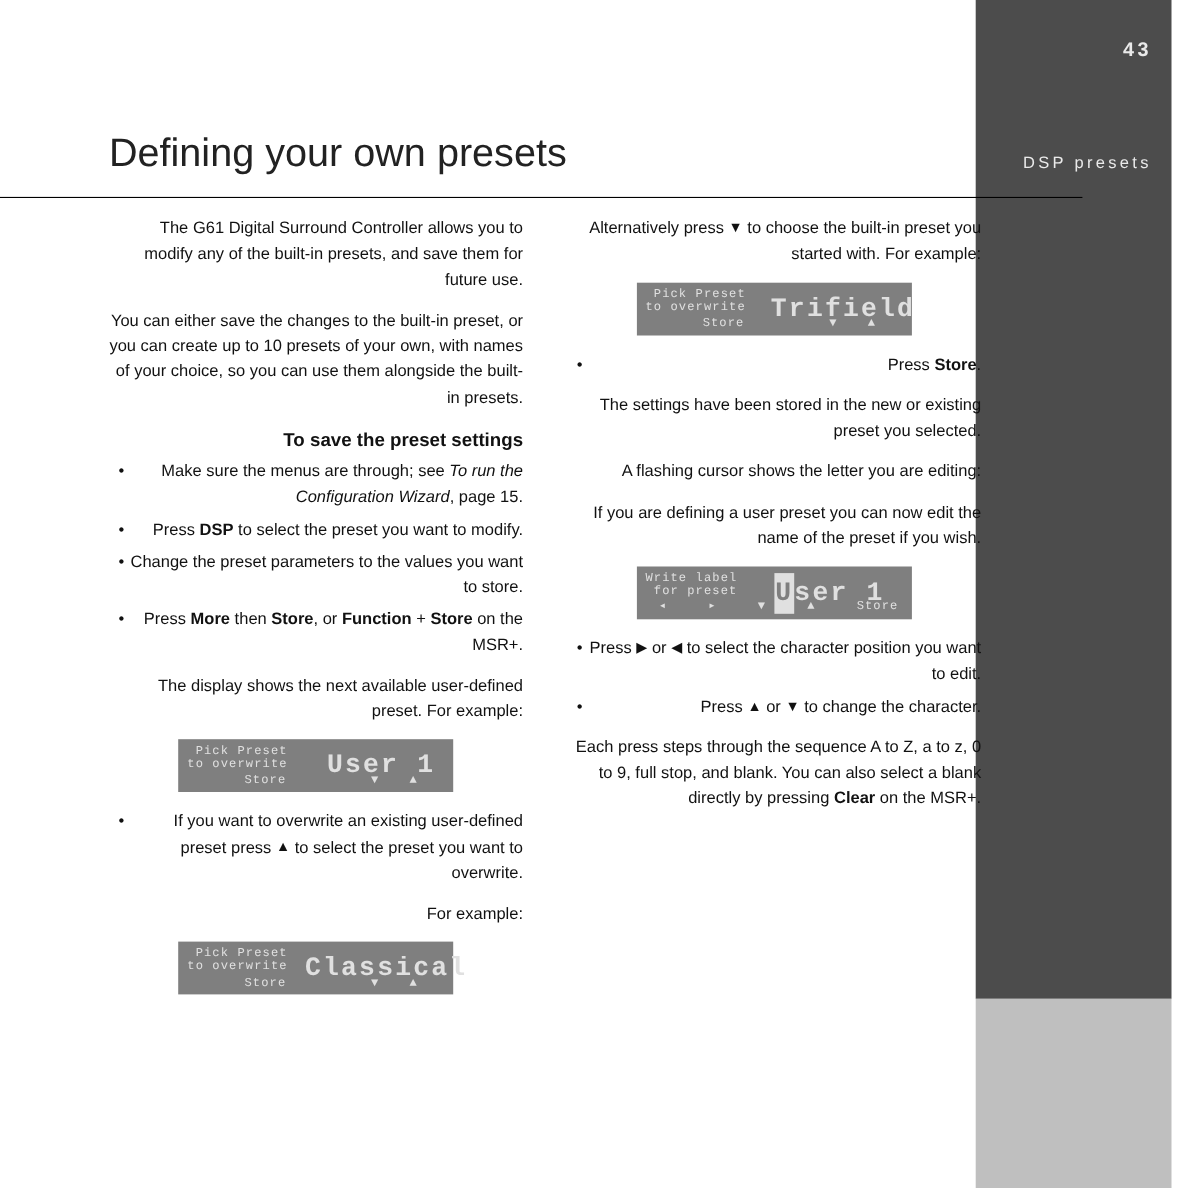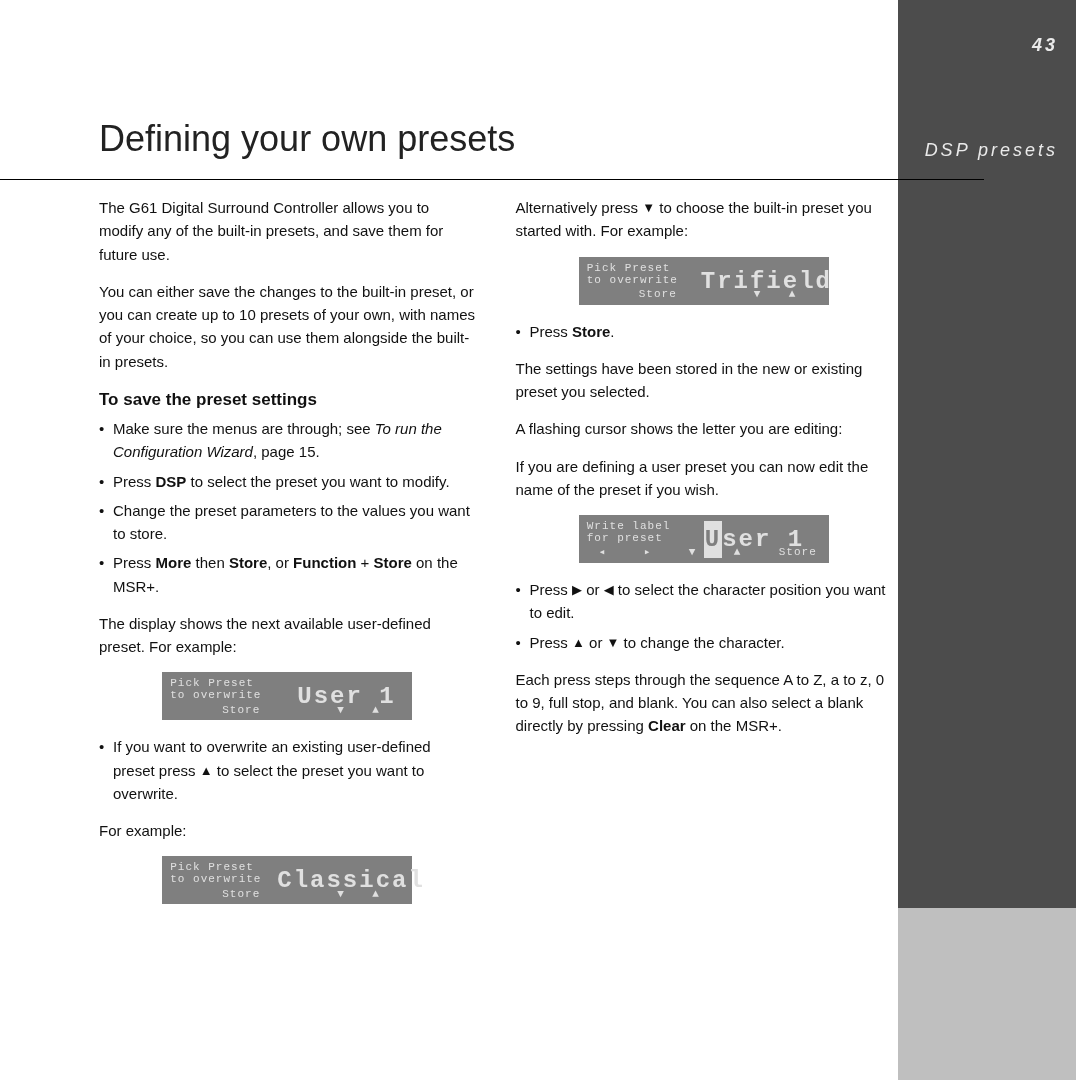--- a/index.html
+++ b/index.html
@@ -12,25 +12,24 @@
     position: relative;
     overflow: hidden;
   }
   .page {
     width: 1080px;
     height: 1080px;
     position: relative;
   }
   .sidebar {
     position: absolute;
-    right: 4px;
+    right: 15px;
     top: 0;
     width: 178px;
     height: 1080px;
-    font-style: italic;
   }
   .sidebar-upper {
     position: absolute;
     top: 0;
     left: 0;
     width: 178px;
     height: 908px;
     background: #4c4c4c;
   }
   .sidebar-lower {
@@ -50,21 +49,21 @@
     color: #eaeaea;
     font-size: 18px;
     font-weight: bold;
     letter-spacing: 3px;
   }
   .sidebar-label {
     position: absolute;
     top: 140px;
     right: 18px;
     color: #eaeaea;
-    font-size: 18px;
+    font-size: 15px;
     letter-spacing: 3px;
     text-align: right;
   }
   .main {
     position: absolute;
     left: 82px;
     top: 0;
     width: 820px;
     height: 1080px;
   }
@@ -93,20 +92,21 @@
     display: flex;
     gap: 40px;
   }
   .col {
     flex: 1;
     min-width: 0;
     font-size: 15px;
     line-height: 1.55;
     color: #111;
     font-family: "Helvetica Neue", Arial, sans-serif;
+    text-align: right;
   }
   .col p { margin-bottom: 14px; }
   .bold { font-weight: bold; }
   .italic { font-style: italic; }
   .subhead {
     font-weight: bold;
     margin-top: 8px;
     margin-bottom: 4px;
     font-size: 17px;
   }

